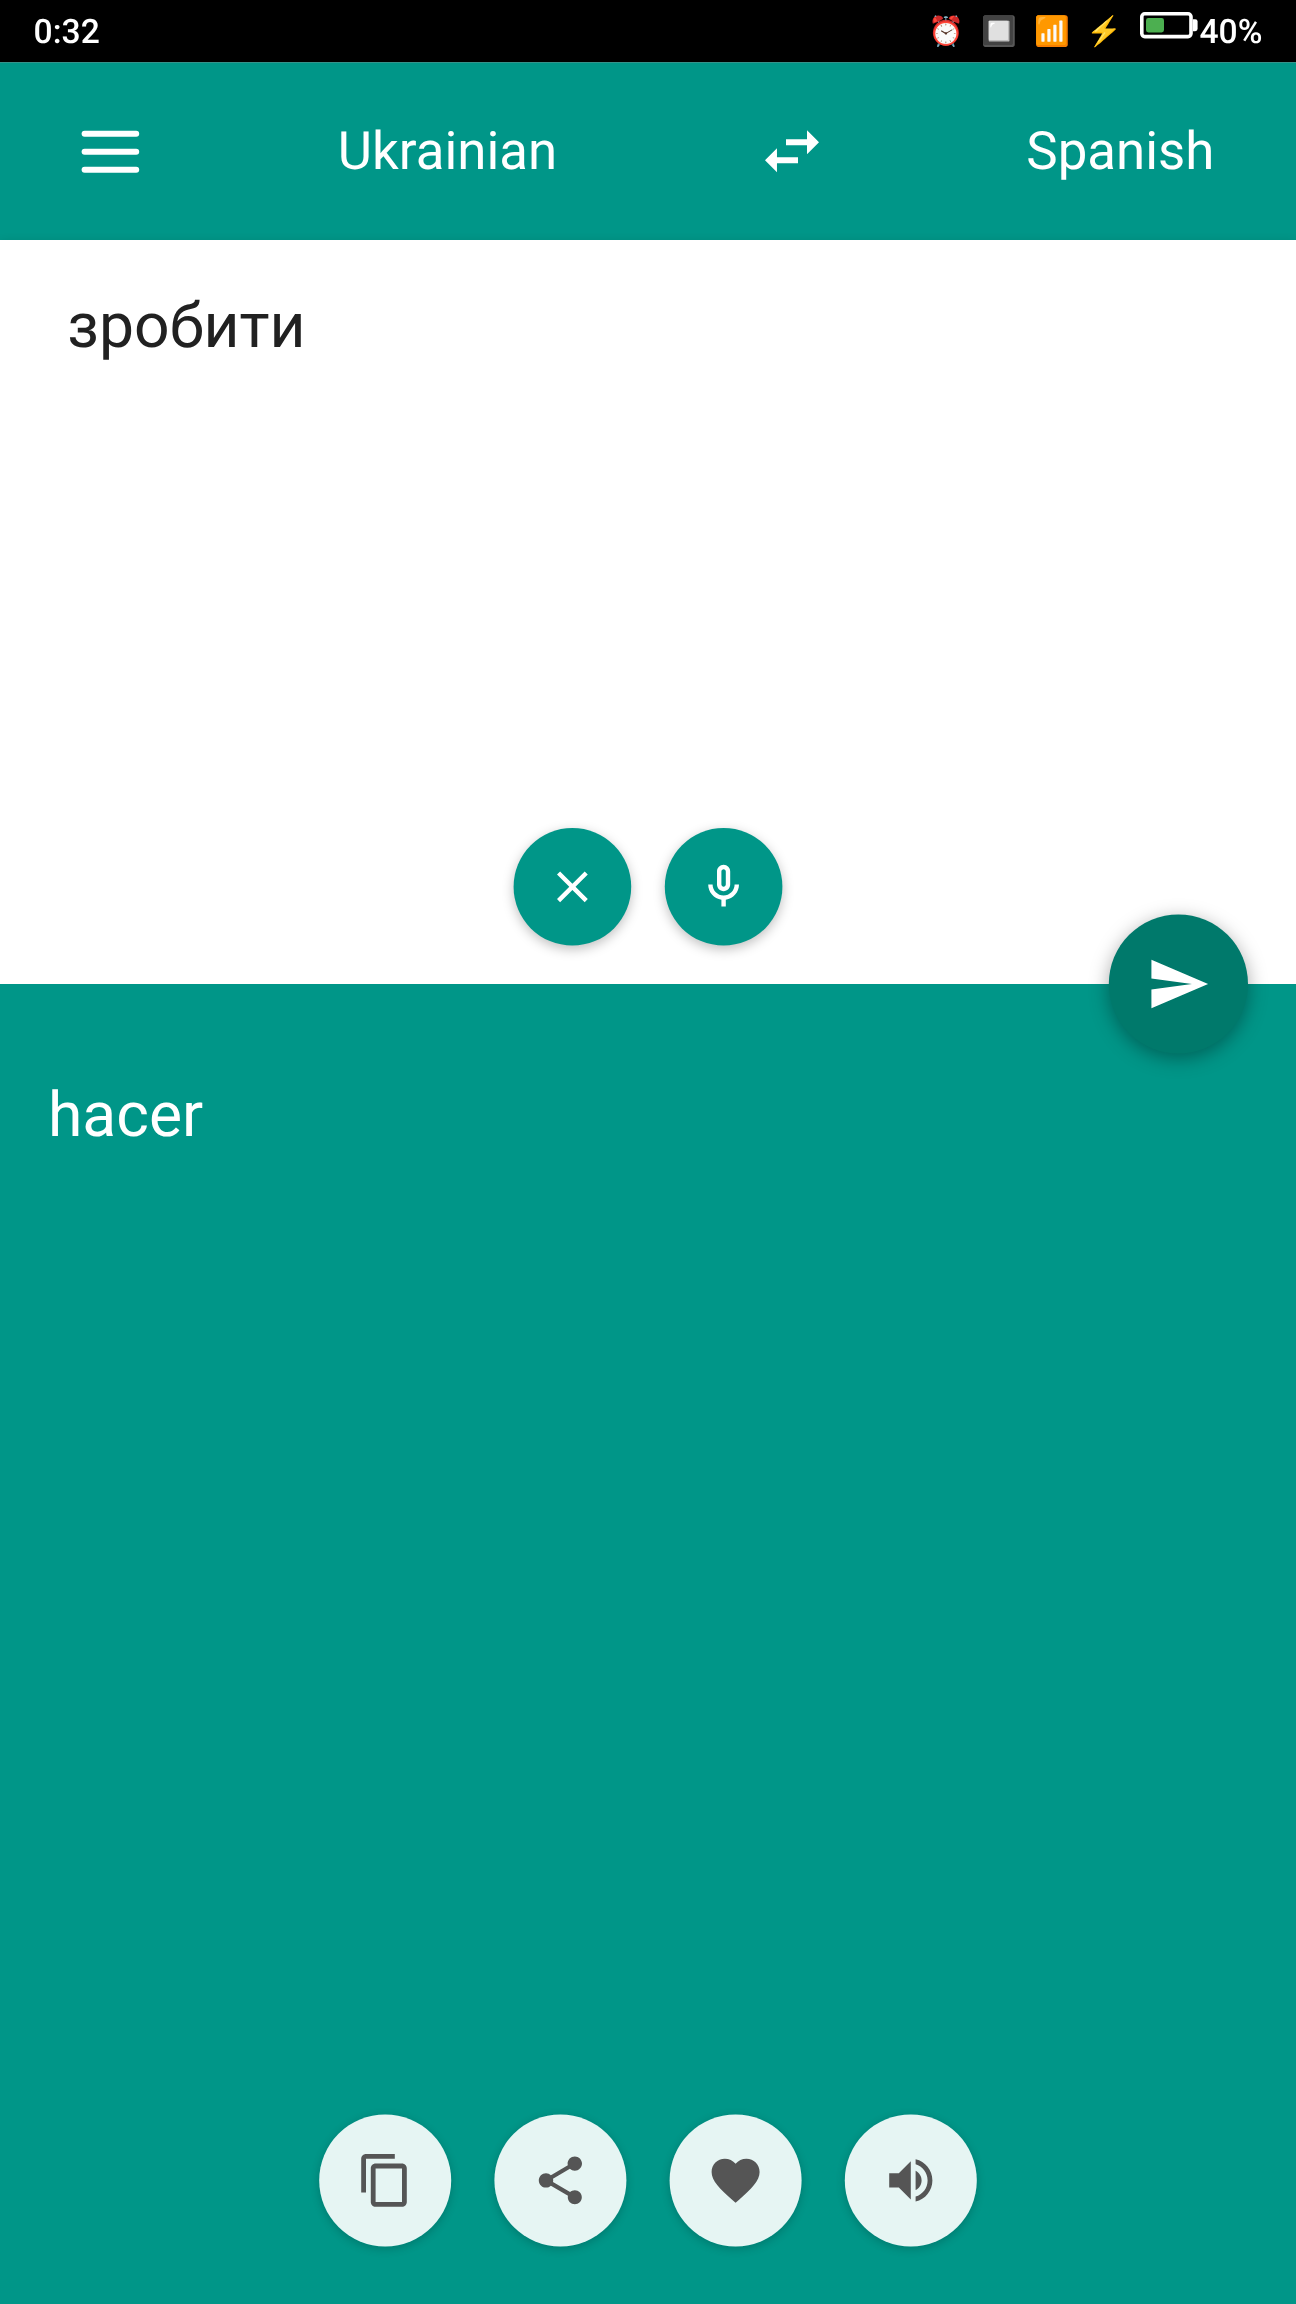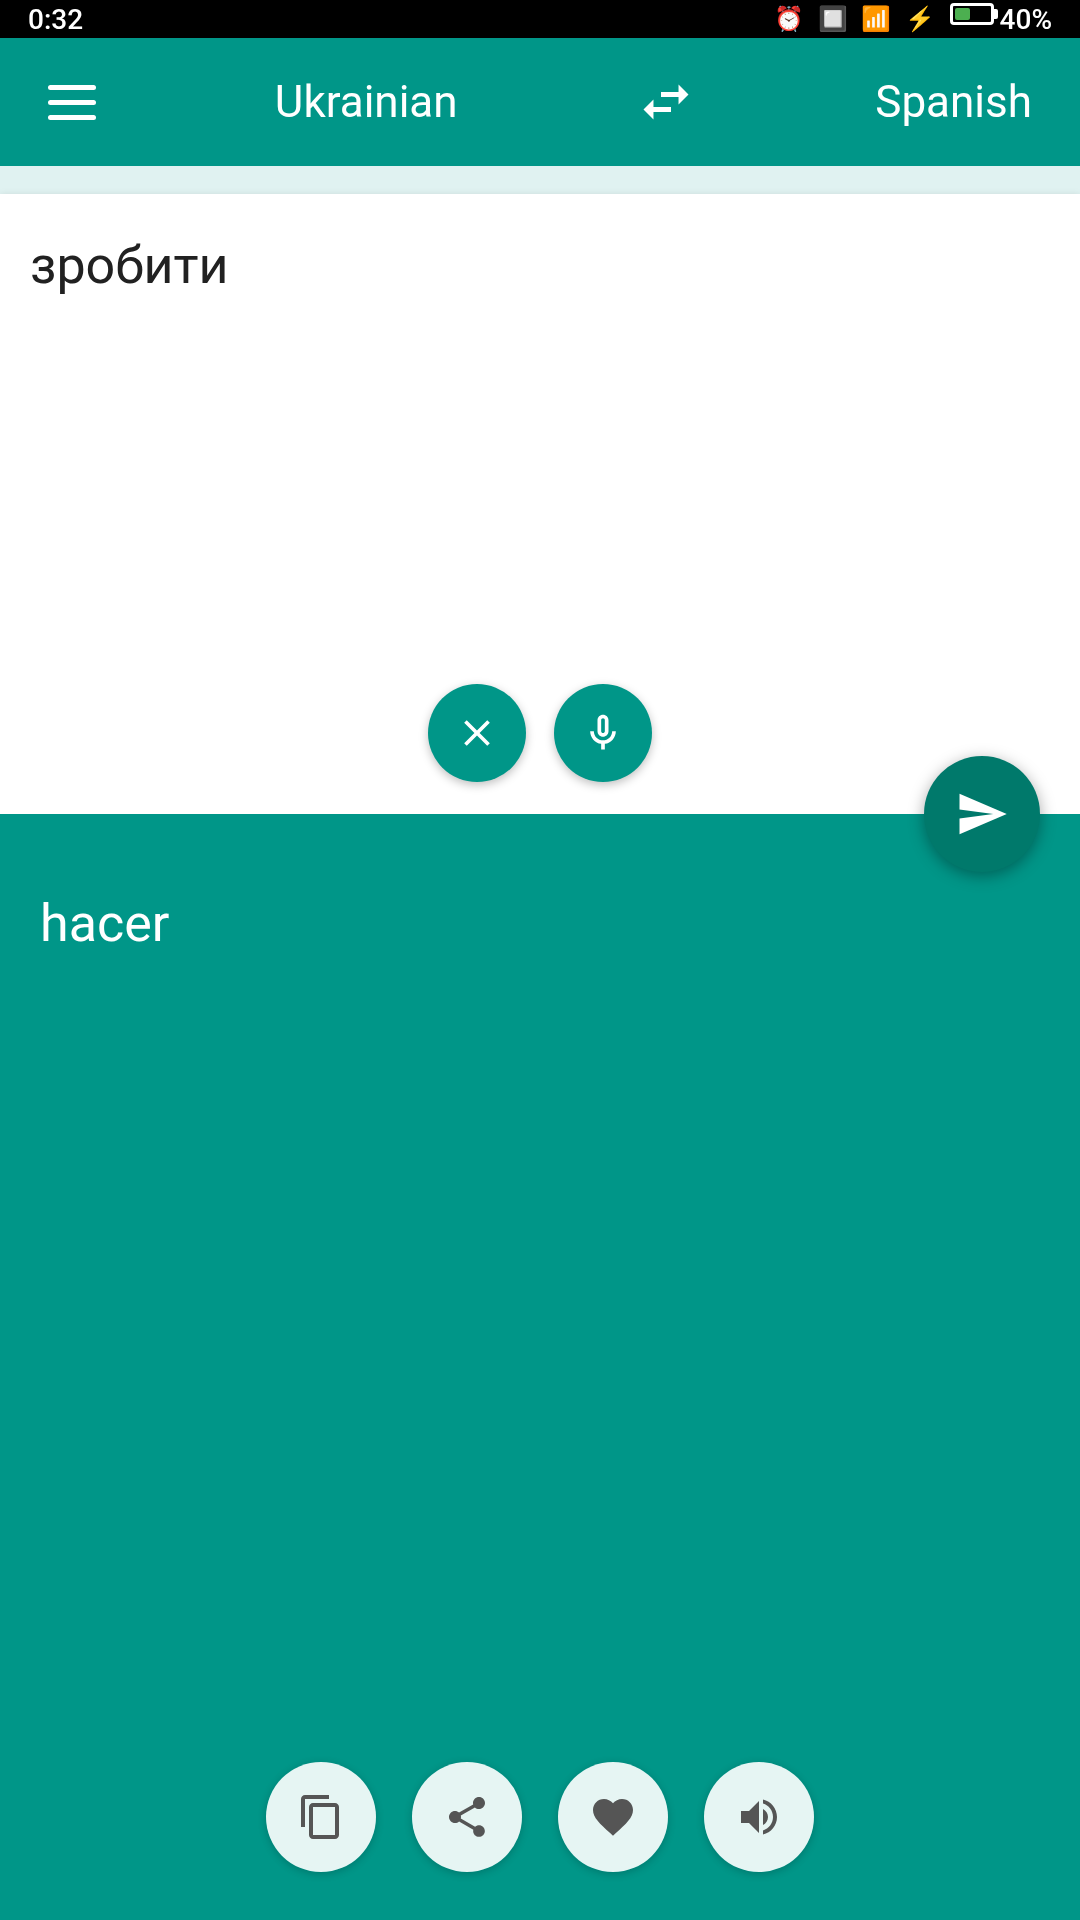--- a/index.html
+++ b/index.html
@@ -11,21 +11,21 @@
       font-family: 'Roboto', Arial, sans-serif;
       background: #e0f2f1;
       display: flex;
       flex-direction: column;
     }
 
     
     .status-bar {
       background: #000;
       color: #fff;
-      height: 38px;
+      height: 52px;
       display: flex;
       align-items: center;
       justify-content: space-between;
       padding: 0 28px;
       font-size: 28px;
       font-weight: 500;
     }
     .status-bar-left {}
     .status-bar-right {
       display: flex;
@@ -64,25 +64,25 @@
       top: 2px;
       bottom: 2px;
       width: 40%;
       background: #4caf50;
       border-radius: 2px;
     }
 
     
     .toolbar {
       background: #009688;
-      height: 128px;
+      height: 148px;
       display: flex;
       align-items: center;
       justify-content: space-between;
-      padding: 0 48px;
+      padding: 0 68px;
     }
     .toolbar-menu-icon {
       display: flex;
       flex-direction: column;
       gap: 10px;
       cursor: pointer;
     }
     .toolbar-menu-icon span {
       display: block;
       width: 48px;
@@ -108,23 +108,22 @@
       width: 60px;
       height: 60px;
     }
 
     
     .source-area {
       background: #fff;
       flex: 0 0 auto;
       min-height: 620px;
       position: relative;
-      padding: 36px 40px 120px 30px;
+      padding: 36px 40px 120px 56px;
       box-shadow: 0 2px 8px rgba(0,0,0,0.15);
-      margin-top: 28px;
     }
     .source-text {
       font-size: 52px;
       color: #212121;
       font-weight: 400;
       line-height: 1.4;
     }
     .source-actions {
       position: absolute;
       bottom: 32px;

